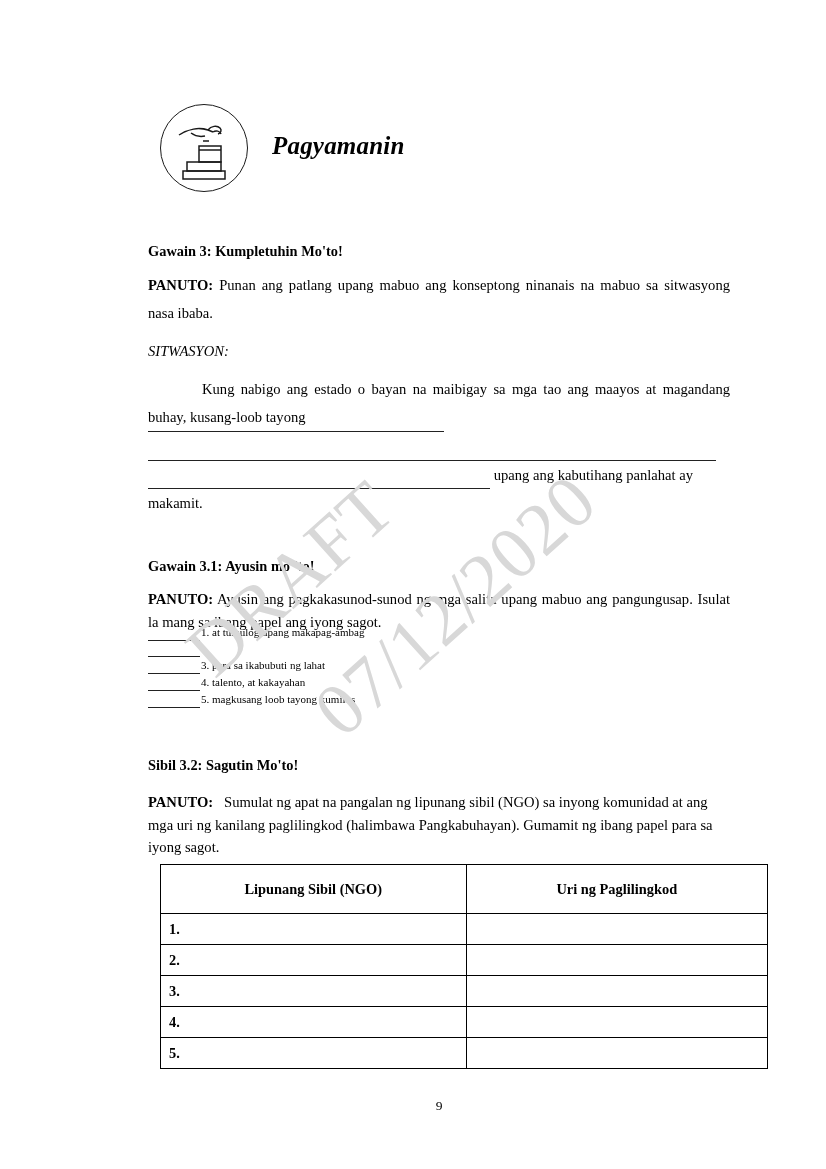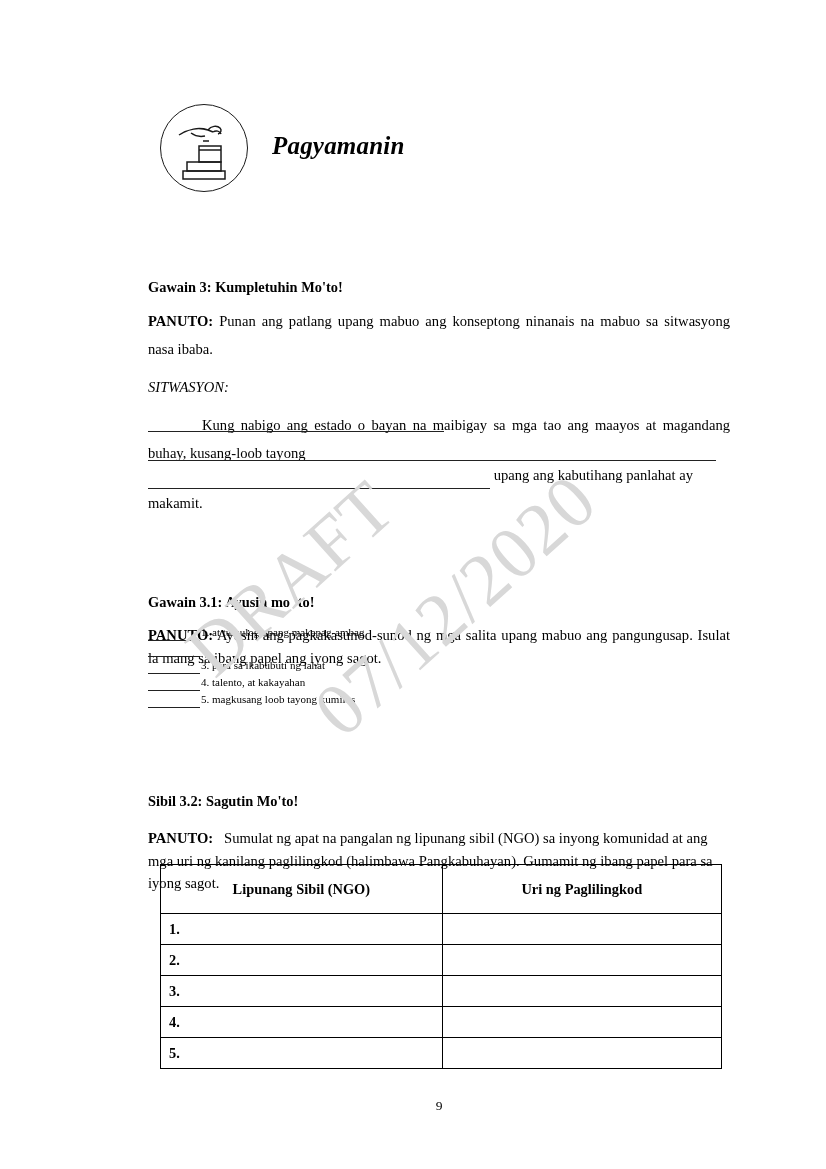--- a/index.html
+++ b/index.html
@@ -56,21 +56,20 @@
     font-size: 25px;
     letter-spacing: 0.2px;
   }
 
   
   .blk {
     position: absolute;
     width: 582px;
     font-size: 14.6px;
     line-height: 1.95;
-    margin-top: 36px;
   }
   b, .bold { font-weight: bold; }
 
   .t-gawain3   { top: 237px; font-weight: bold; font-size: 14.4px; }
   .t-panuto1   { top: 271px; }
   .t-sitwasyon { top: 337px; font-style: italic; }
 
   .just {
     text-align: justify;
     text-justify: inter-word;
@@ -124,21 +123,21 @@
 
   
   .tbl-wrap {
     position: absolute;
     left: 12px;
     top: 864px;
     width: 562px;
   }
   table {
     border-collapse: collapse;
-    width: 562px;
+    width: 608px;
     font-size: 14.4px;
   }
   table td, table th {
     border: 1.2px solid #000;
     height: 26px;
     padding: 2px 8px;
     vertical-align: middle;
   }
   thead th {
     height: 44px;

